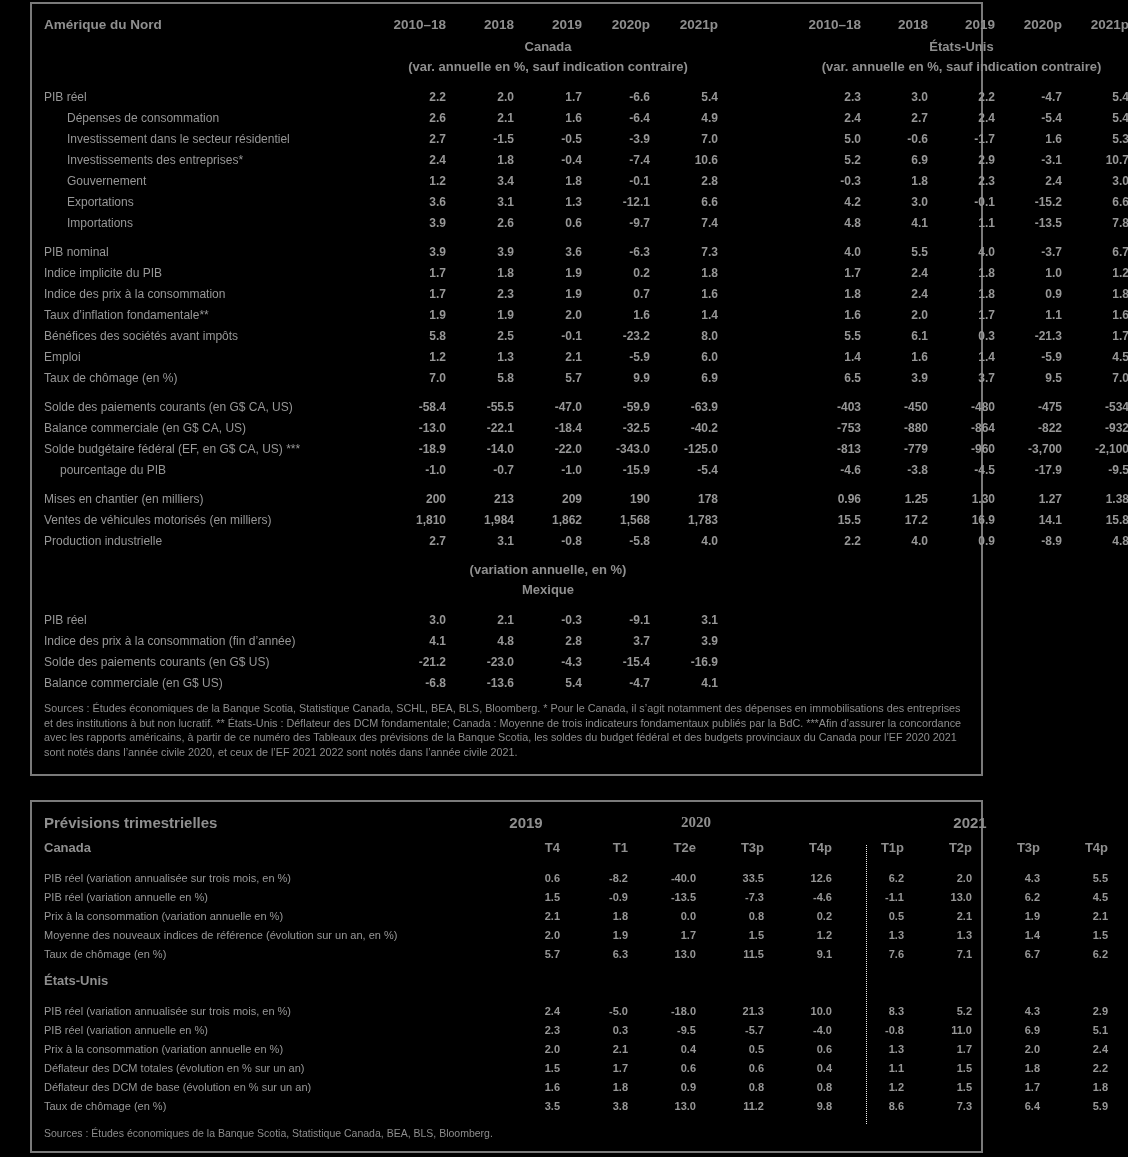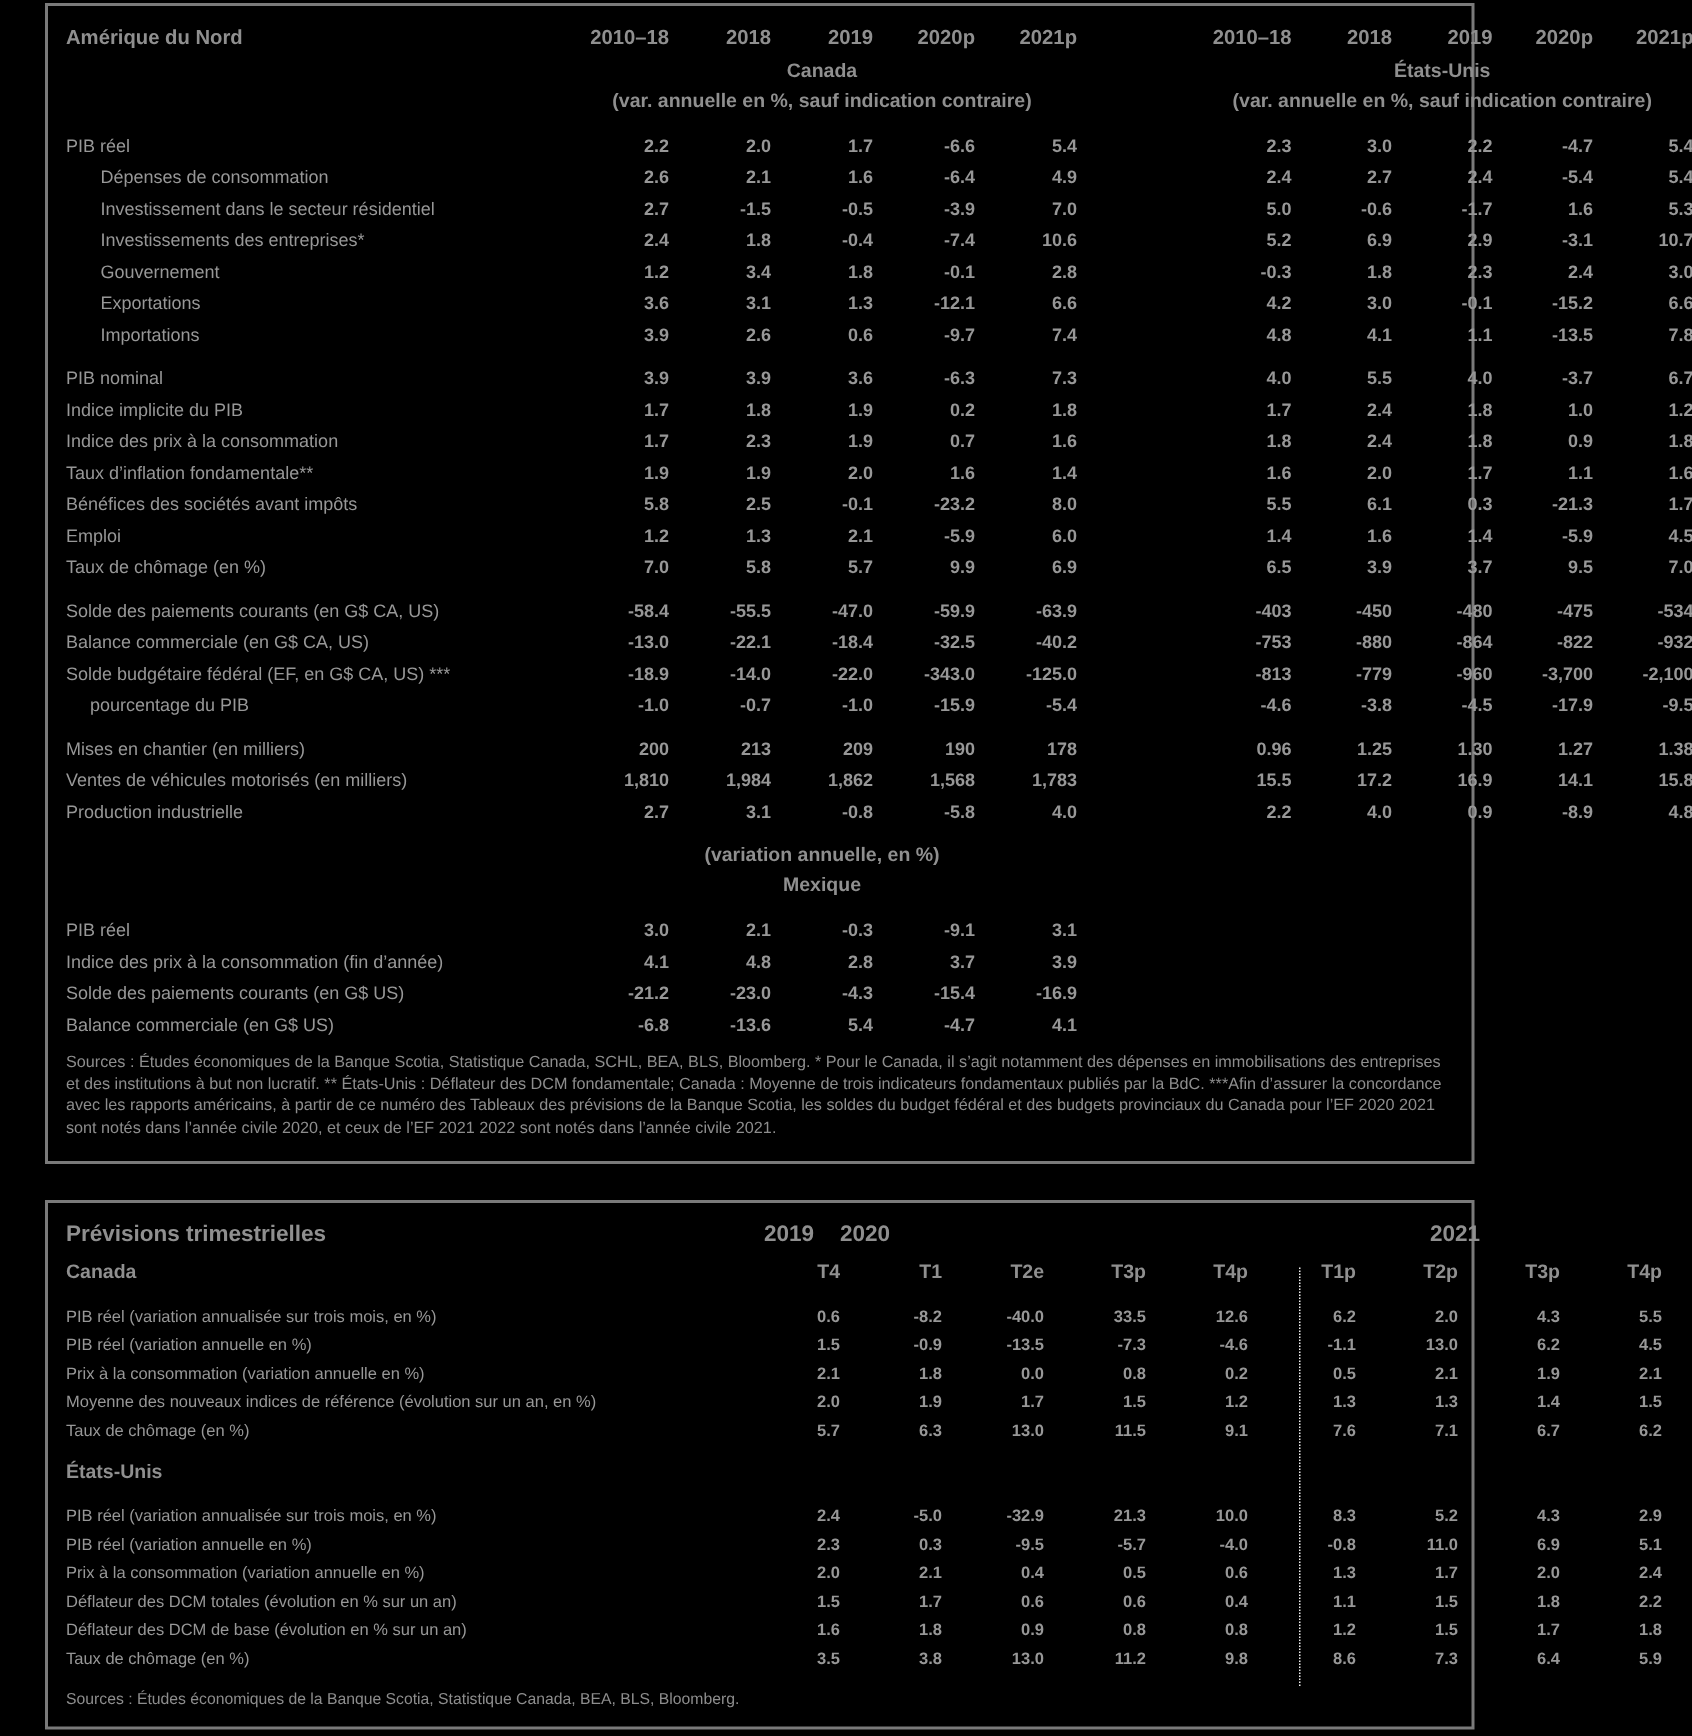--- a/index.html
+++ b/index.html
@@ -37,21 +37,21 @@
 
   
   .t2-years-row { height:24px; font-size:15px; }
   .t2-quarters-row { height:26px; font-size:13px; }
   .t2-row { height:19px; font-size:11px; }
   .t2-section-row { height:22px; font-size:13px; }
   .t2-label { flex:0 0 460px; padding-left:12px; overflow:hidden; }
   .q-cell { flex:0 0 68px; text-align:right; }
   .q-cell.first2021 { flex:0 0 72px; }
   .yr1 { flex:0 0 68px; text-align:center; }
-  .yr2 { flex:0 0 272px; text-align:left; }
+  .yr2 { flex:0 0 272px; text-align:center;font-family:Liberation Serif, serif; }
   .yr3 { flex:0 0 276px; text-align:center; }
   .t2-footnote { margin-top:12px; padding-left:12px; font-size:10.5px; color:#8d8d8d; }
   #dashed-divider {
     position:absolute; left:834px; top:43px; height:279px; width:0;
     border-left:1px dotted #f0f0f0;
   }
 </style>
 </head>
 <body>
 
@@ -531,21 +531,21 @@
 
   <div class="row t2-section-row">
     <div class="t2-label hdr">États-Unis</div>
   </div>
   <div class="spacer10"></div>
   <div>
       <div class="row t2-row">
         <div class="t2-label">PIB réel (variation annualisée sur trois mois, en %)</div>
         <div class="q-cell num">2.4</div>
         <div class="q-cell num">-5.0</div>
-        <div class="q-cell num">-32.9</div>
+        <div class="q-cell num">-18.0</div>
         <div class="q-cell num">21.3</div>
         <div class="q-cell num">10.0</div>
         <div class="q-cell num first2021">8.3</div>
         <div class="q-cell num">5.2</div>
         <div class="q-cell num">4.3</div>
         <div class="q-cell num">2.9</div>
       </div>
       <div class="row t2-row">
         <div class="t2-label">PIB réel (variation annuelle en %)</div>
         <div class="q-cell num">2.3</div>

